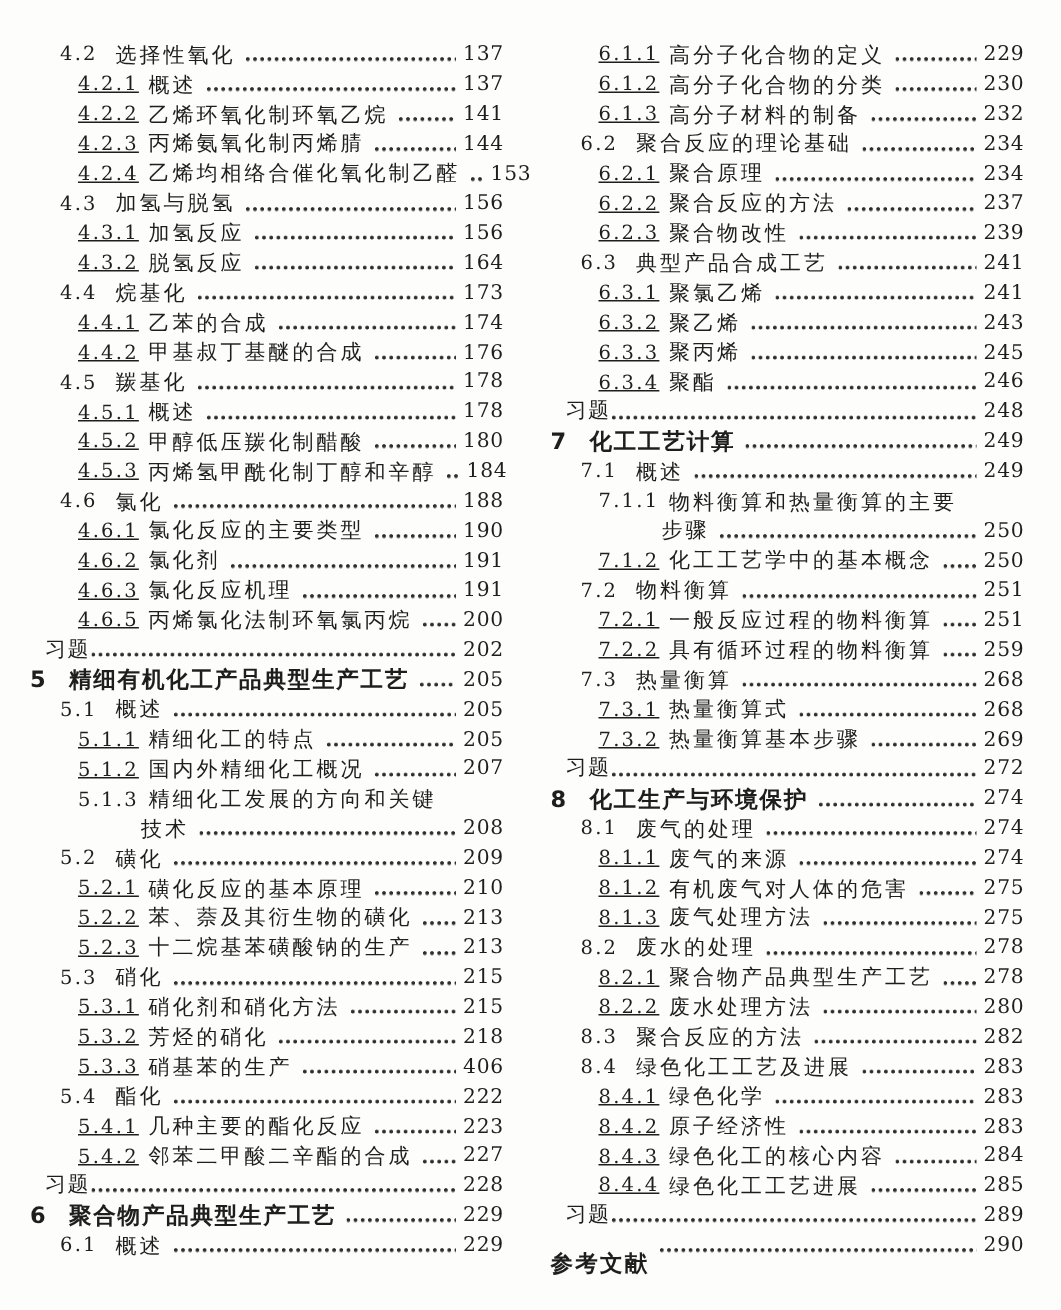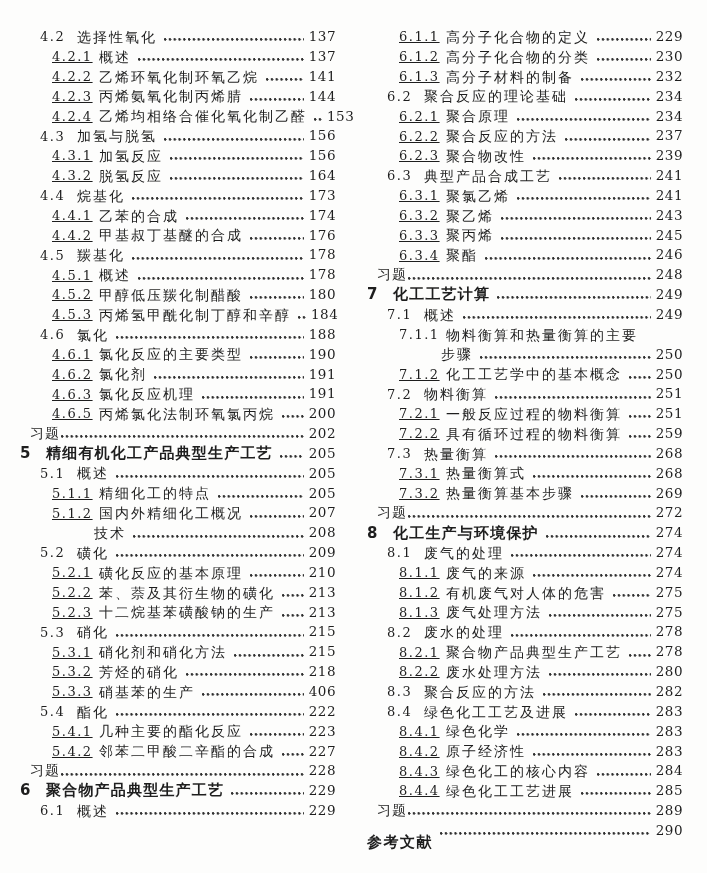--- a/index.html
+++ b/index.html
@@ -236,20 +236,24 @@
           <span class="title">精细化工的特点</span>
           <span class="leader"></span>
           <span class="page-num">205</span>
         </div>
         <div class="row subsection">
           <span class="num">5.1.2</span>
           <span class="title">国内外精细化工概况</span>
           <span class="leader"></span>
           <span class="page-num">207</span>
         </div>
+        <div class="row wrap">
+          <span class="num">5.1.3</span>
+          <span class="title">精细化工发展的方向和关键</span>
+        </div>
         <div class="row continuation">
           <span class="title">技术</span>
           <span class="leader"></span>
           <span class="page-num">208</span>
         </div>
         <div class="row section">
           <span class="num">5.2</span>
           <span class="title">磺化</span>
           <span class="leader"></span>
           <span class="page-num">209</span>

